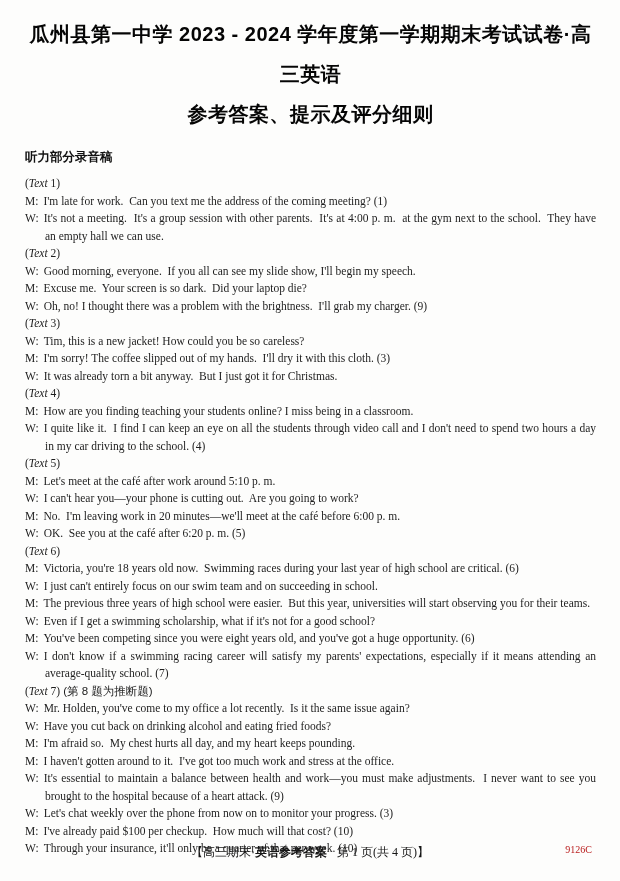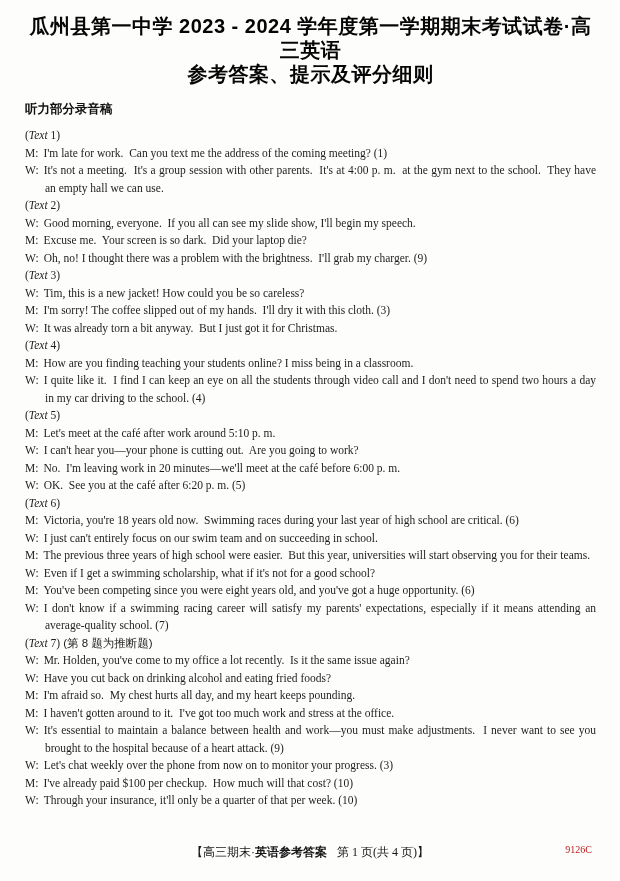--- a/index.html
+++ b/index.html
@@ -14,21 +14,21 @@
     font-family: "Liberation Serif", serif;
     color: #1d1d1d;
     overflow: hidden;
   }
   .title-block { text-align: center; }
   .title-line {
     font-family: "Liberation Sans", sans-serif;
     font-weight: 700;
     color: #050505;
     font-size: 20px;
-    line-height: 24px;
+    line-height: 40px;
     margin: 0;
     letter-spacing: 0.5px;
   }
   .section-heading {
     font-family: "Liberation Sans", sans-serif;
     font-weight: 700;
     font-size: 12.5px;
     color: #111;
     margin: 15px 0 9px 0;
   }

